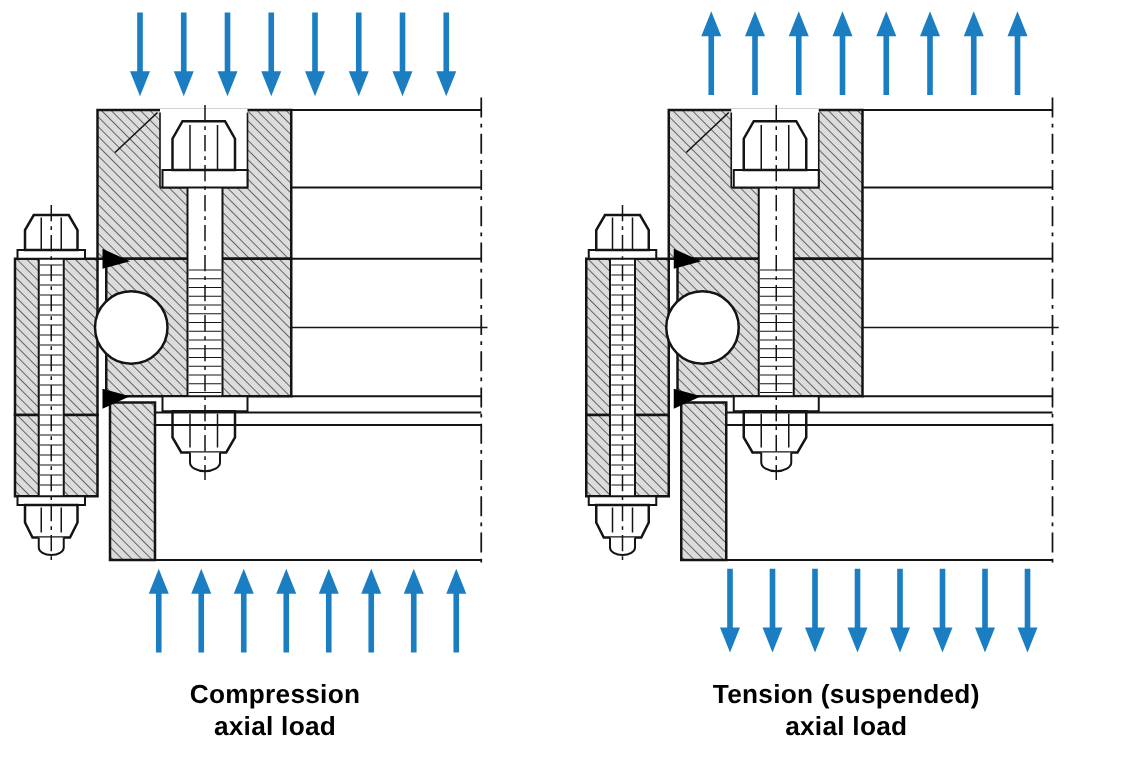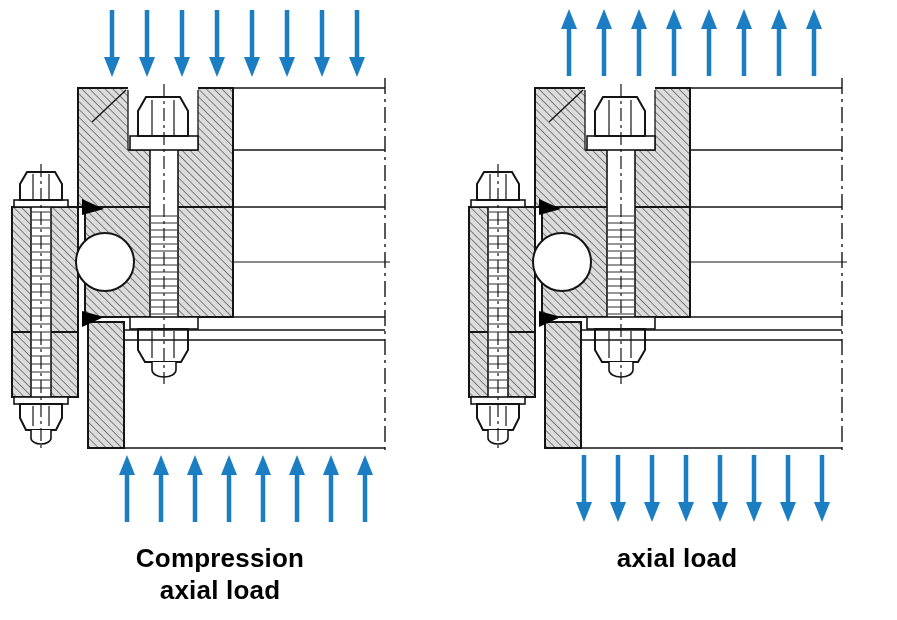--- a/index.html
+++ b/index.html
@@ -9,21 +9,21 @@
   }
   html,body{margin:0;padding:0;}
   body{
     width:897px;height:620px;background:#ffffff;overflow:hidden;
     font-family:"Liberation Sans",sans-serif;
   }
   .figures{display:flex;justify-content:space-between;width:897px;}
   figure{margin:0;width:440px;display:flex;flex-direction:column;align-items:center;}
   svg.diagram{display:block;}
   .caption{
-    font-weight:700;font-size:26px;line-height:1.22;text-align:center;
+    font-weight:700;font-size:21px;line-height:1.22;text-align:center;
     color:#000;margin-top:8px;letter-spacing:.2px;
   }
   .arrows{stroke:var(--arrow-color);}
   .cl{stroke-dasharray:13 4 3 4;stroke-width:1.2;fill:none;}
   .cl-main{stroke-dasharray:16 5 3 5;stroke-width:1.4;fill:none;}
 </style>
 </head>
 <body>
 
 <svg width="0" height="0" style="position:absolute" aria-hidden="true">
@@ -156,17 +156,18 @@
         <use href="#arrow-down" transform="translate(161,455)"></use>
         <use href="#arrow-down" transform="translate(195,455)"></use>
         <use href="#arrow-down" transform="translate(229,455)"></use>
         <use href="#arrow-down" transform="translate(263,455)"></use>
         <use href="#arrow-down" transform="translate(297,455)"></use>
         <use href="#arrow-down" transform="translate(331,455)"></use>
         <use href="#arrow-down" transform="translate(365,455)"></use>
       </g>
     </svg>
     <figcaption class="caption">
+      <div>Tension (suspended)</div>
       <div>axial load</div>
     </figcaption>
   </figure>
 
 </div>
 
 </body></html>

